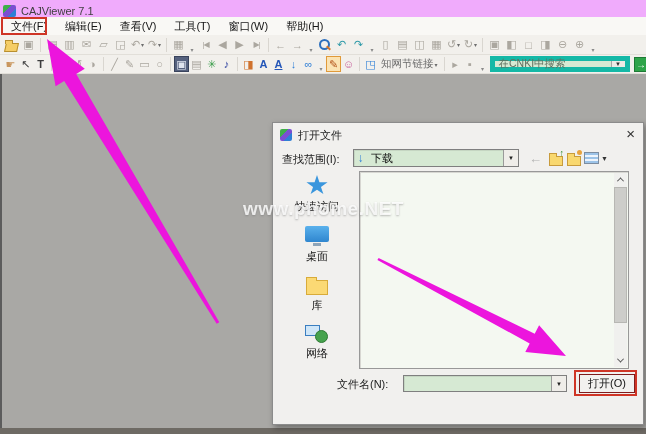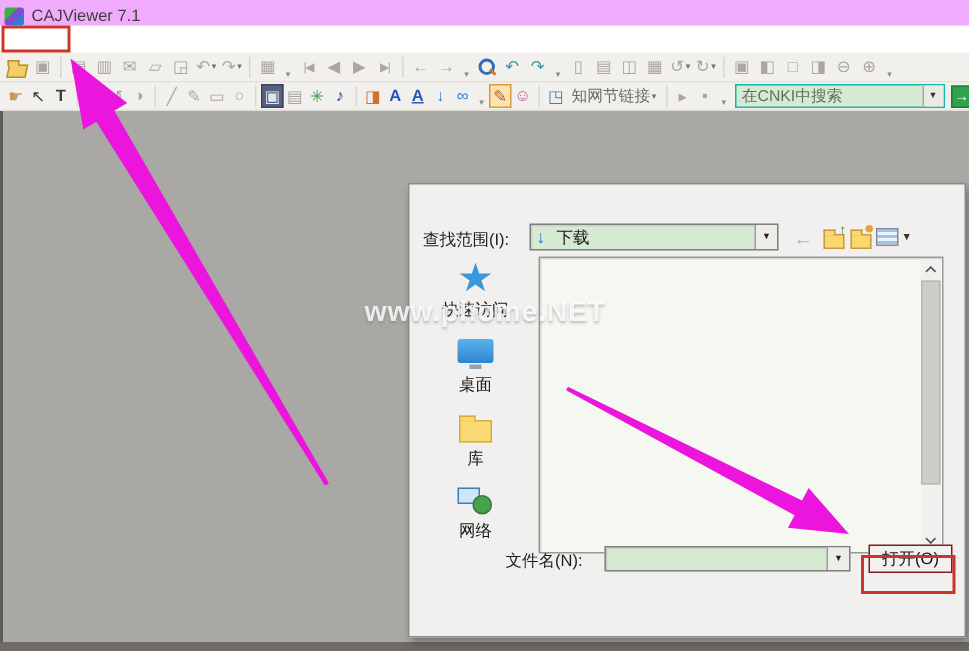--- a/index.html
+++ b/index.html
@@ -41,21 +41,21 @@
   .drop::after{content:"▾";font-size:6px;color:#6e6e6e;margin-left:1px;}
   .tb-sep{width:1px;height:14px;background:#d9d6d0;margin:0 3px;flex:0 0 auto;}
   .tb-grip{width:8px;height:16px;display:flex;align-items:flex-end;justify-content:center;font-size:6px;color:#8a8a8a;flex:0 0 auto;margin:0 1px;}
   .tb-txt{display:flex;align-items:center;font-size:10.5px;color:#6b6b6b;padding:0 3px;height:19px;white-space:nowrap;flex:0 0 auto;}
   .ic-openfolder{position:relative;}
   .ic-openfolder::before{content:"";position:absolute;left:2px;top:6px;width:11px;height:7px;background:#f5cd66;border:1px solid #b98f2f;transform:skewX(-12deg);}
   .ic-openfolder::after{content:"";position:absolute;left:2px;top:3px;width:6px;height:3px;background:#f5cd66;border:1px solid #b98f2f;border-bottom:none;}
   .ic-mag{position:relative;}
   .ic-mag::before{content:"";position:absolute;left:3px;top:2px;width:7px;height:7px;border:2px solid #2d6fbd;border-radius:50%;}
   .ic-mag::after{content:"";position:absolute;left:10px;top:10px;width:5px;height:2px;background:#d4762a;transform:rotate(45deg);}
-  .search-combo{display:flex;align-items:center;width:140px;height:16px;background:var(--combo_green);border:1px solid #14b8a6;margin-left:2px;flex:0 0 auto;}
+  .search-combo{display:flex;align-items:center;width:140px;height:16px;background:var(--combo_green);border:5px solid #14b8a6;margin-left:2px;flex:0 0 auto;}
   .search-text{flex:1;font-size:10.5px;color:#5f6f5f;padding-left:4px;white-space:nowrap;overflow:hidden;}
   .combo-caret{width:14px;height:100%;background:#eceae5;border-left:1px solid #a6a6a6;display:flex;align-items:center;justify-content:center;font-size:6px;color:#333;}
   .go-btn{width:15px;height:15px;background:#2ea44a;border:1px solid #1d7a35;color:#fff;font-size:10px;font-weight:bold;display:flex;align-items:center;justify-content:center;margin-left:4px;flex:0 0 auto;}
 
   
   .workspace{position:absolute;left:0;top:74px;width:646px;height:354px;background:#a9a8a5;border-left:2px solid #5c5c5c;}
   .bottom-strip{position:absolute;left:0;top:428px;width:646px;height:6px;background:#6e6a64;}
 
   
   .dialog{position:absolute;left:272px;top:122px;width:372px;height:303px;background:#f1f0ee;border:1px solid #8b8b8b;box-shadow:2px 3px 6px rgba(0,0,0,.35);font-size:11px;color:#1c1c1c;}
@@ -99,21 +99,21 @@
   .filelist{position:absolute;left:86px;top:48px;width:270px;height:198px;background:#f4f8f1;border:1px solid #989898;box-shadow:inset 1px 1px 0 #d7d7d2;}
   .scrollbar{position:absolute;right:1px;top:1px;bottom:1px;width:13px;background:#f0f0ee;}
   .sb-up,.sb-down{position:absolute;left:0;width:13px;height:13px;display:flex;align-items:center;justify-content:center;}
   .sb-up{top:0;}
   .sb-down{bottom:0;}
   .chev{width:5px;height:5px;border-left:1.4px solid #505050;border-top:1.4px solid #505050;}
   .sb-up .chev{transform:rotate(45deg) translate(1px,1px);}
   .sb-down .chev{transform:rotate(225deg) translate(1px,1px);}
   .sb-thumb{position:absolute;left:0;top:14px;width:13px;height:136px;background:#cdcdca;border:1px solid #b7b7b3;}
   .dlg-row{position:absolute;left:0;width:100%;height:20px;}
-  .fn-row{top:240px;}
+  .fn-row{top:251px;}
   .ft-row{top:275px;}
   .dlg-row .row-label{position:absolute;left:64px;top:3px;}
   .value-combo{position:absolute;left:130px;top:1px;width:164px;height:17px;}
   .dlg-btn{position:absolute;left:306px;top:0;width:56px;height:19px;background:#f2f1 ef;background:#f2f1ef;border:1px solid #7f1d1d;font-size:11px;color:#111;font-family:inherit;display:flex;align-items:center;justify-content:center;cursor:default;}
 
   
   .watermark{position:absolute;left:243px;top:198px;font-size:19px;font-weight:bold;letter-spacing:.5px;color:rgba(255,255,255,.82);text-shadow:0 1px 2px rgba(110,110,110,.45);z-index:40;text-align:right;}
   .arrows{position:absolute;inset:0;width:646px;height:434px;z-index:50;pointer-events:none;}
   .red-box{position:absolute;border:2px solid var(--box);z-index:60;pointer-events:none;}
   .box1{left:1px;top:17px;width:46px;height:18px;}
@@ -122,20 +122,29 @@
 </head>
 <body>
 
 <div id="screen">
 
   <div class="titlebar">
     <span class="app-icon"></span>
     <span class="app-title">CAJViewer 7.1</span>
   </div>
 
+  <div class="menubar">
+
+  <span class="menu-item">文件(F)</span>
+      <span class="menu-item">编辑(E)</span>
+      <span class="menu-item">查看(V)</span>
+      <span class="menu-item">工具(T)</span>
+      <span class="menu-item">窗口(W)</span>
+      <span class="menu-item">帮助(H)</span>
+    </div>
 
   <div class="toolbar tb1">
 
   <span class="tb-btn ic-openfolder"></span>
       <span class="tb-btn dis">▣</span>
       <span class="tb-sep"></span>
       <span class="tb-btn dis">▤</span>
       <span class="tb-btn dis">▥</span>
       <span class="tb-btn dis">✉</span>
       <span class="tb-btn dis">▱</span>
@@ -215,20 +224,25 @@
       <span class="combo-caret">▼</span>
     </div>
     <span class="go-btn">→</span>
 
   </div>
 
   <div class="workspace"></div>
   <div class="bottom-strip"></div>
 
   <div class="dialog">
+    <div class="dlg-titlebar">
+      <span class="dlg-icon"></span>
+      <span class="dlg-title-text">打开文件</span>
+      <span class="dlg-close">×</span>
+    </div>
 
     <div class="lookin-row">
       <span class="dlg-label">查找范围(I):</span>
       <div class="combo lookin-combo">
         <span class="dl-arrow">↓</span>
         <span class="combo-text">下载</span>
         <span class="combo-btn">▼</span>
       </div>
       <span class="nav back">←</span>
       <span class="nav upfolder">

